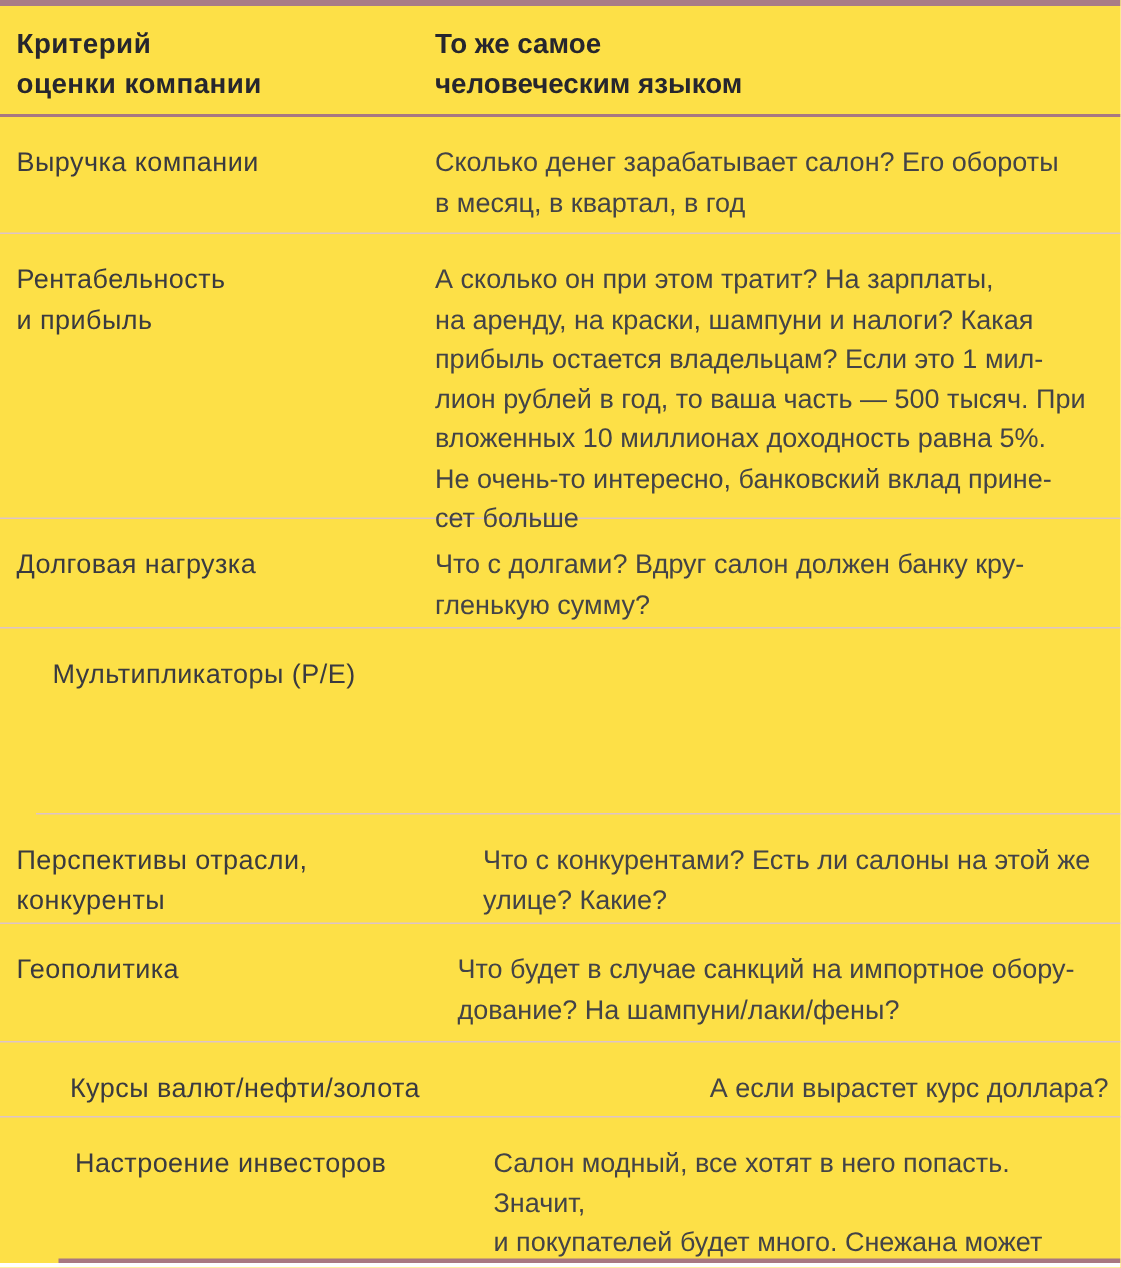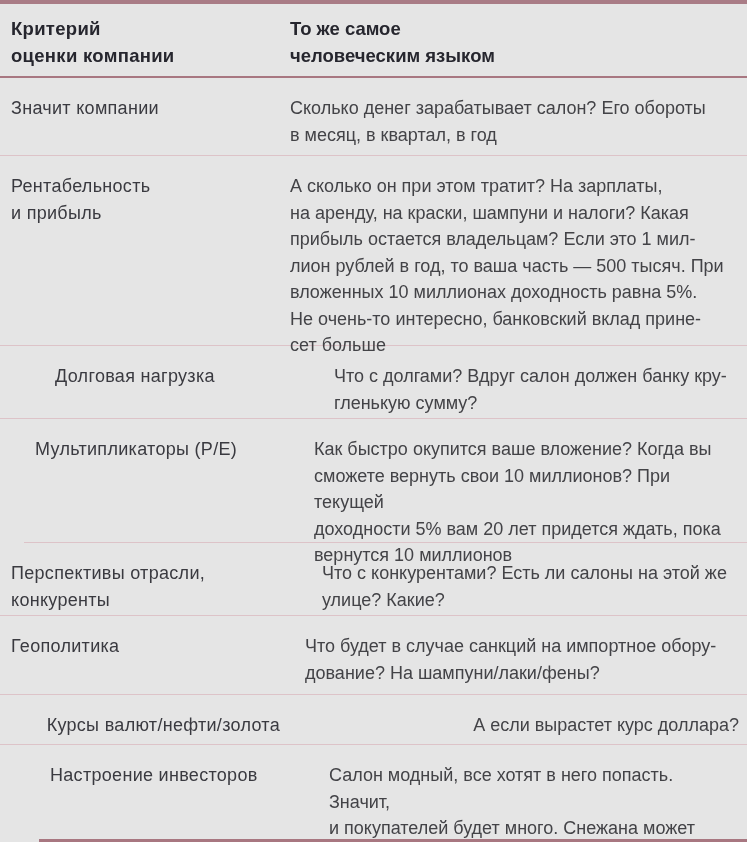--- a/index.html
+++ b/index.html
@@ -4,21 +4,21 @@
 <style>
   html, body {
     margin: 0;
     padding: 0;
     background: #ffffff;
     font-family: "Liberation Sans", sans-serif;
   }
   .page {
     width: 747px;
     box-sizing: border-box;
-    background: #e5e5e5;
+    background: #fde047;
   }
   .table {
     width: 747px;
     box-sizing: border-box;
     border-top: 4px solid #a97c86;
   }
   .row {
     display: flex;
     box-sizing: border-box;
     border-bottom: 1px solid #ddc3c8;
@@ -55,42 +55,42 @@
   .row.header .c2 {
     padding-top: 11px;
     font-weight: bold;
     font-size: 18.5px;
     line-height: 27px;
     color: #26262e;
   }
   
   .r1 { height: 78px; }
   .r2 { height: 190px; justify-content: flex-end; }
-  .r3 { height: 73px; padding-left: 44px; }
+  .r3 { height: 73px; }
   .r4 { height: 124px; margin-left: 24px; }
   .r5 { height: 73px; gap: 32px; }
   .r6 { height: 79px; gap: 15px; }
   .r7 { height: 50px; text-align: right; }
   .r8 { height: 97px; margin-left: 39px; }
 </style>
 </head>
 <body>
 
 <div class="page">
   <div class="table">
 
     <div class="row header">
       <div class="c1">Критерий
 оценки компании</div>
       <div class="c2">То же самое
 человеческим языком</div>
     </div>
 
     <div class="row r1">
-      <div class="c1">Значит компании</div>
+      <div class="c1">Выручка компании</div>
       <div class="c2">Сколько денег зарабатывает салон? Его обороты
 в месяц, в квартал, в год</div>
     </div>
 
     <div class="row r2">
       <div class="c1">Рентабельность
 и прибыль</div>
       <div class="c2">А сколько он при этом тратит? На зарплаты,
 на аренду, на краски, шампуни и налоги? Какая
 прибыль остается владельцам? Если это 1 мил-
@@ -101,24 +101,20 @@
     </div>
 
     <div class="row r3">
       <div class="c1">Долговая нагрузка</div>
       <div class="c2">Что с долгами? Вдруг салон должен банку кру-
 гленькую сумму?</div>
     </div>
 
     <div class="row r4">
       <div class="c1">Мультипликаторы (P/E)</div>
-      <div class="c2">Как быстро окупится ваше вложение? Когда вы
-сможете вернуть свои 10 миллионов? При текущей
-доходности 5% вам 20 лет придется ждать, пока
-вернутся 10 миллионов</div>
     </div>
 
     <div class="row r5">
       <div class="c1">Перспективы отрасли,
 конкуренты</div>
       <div class="c2">Что с конкурентами? Есть ли салоны на этой же
 улице? Какие?</div>
     </div>
 
     <div class="row r6">

